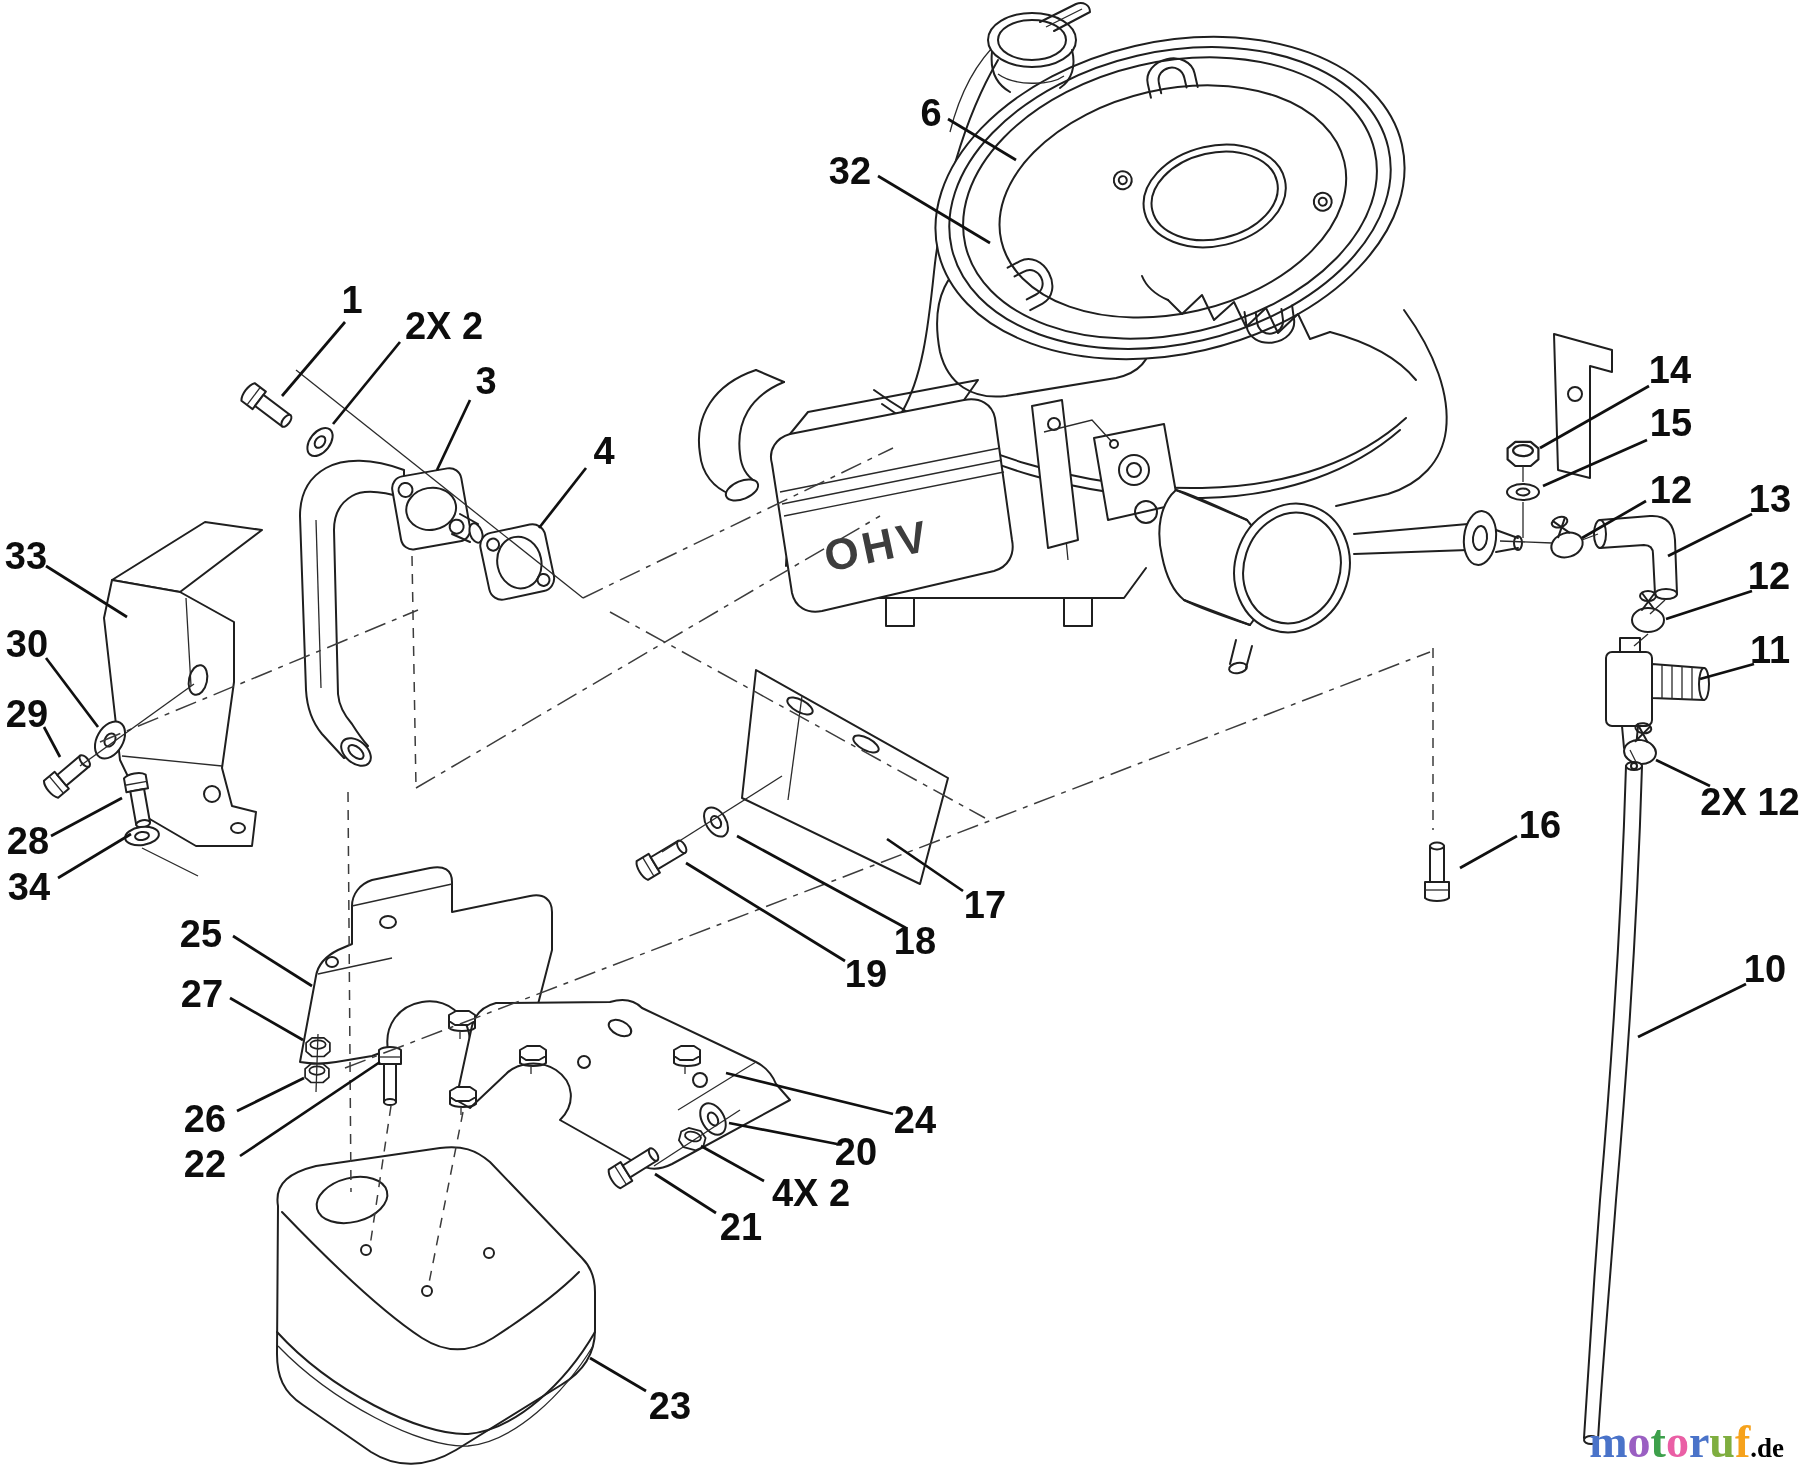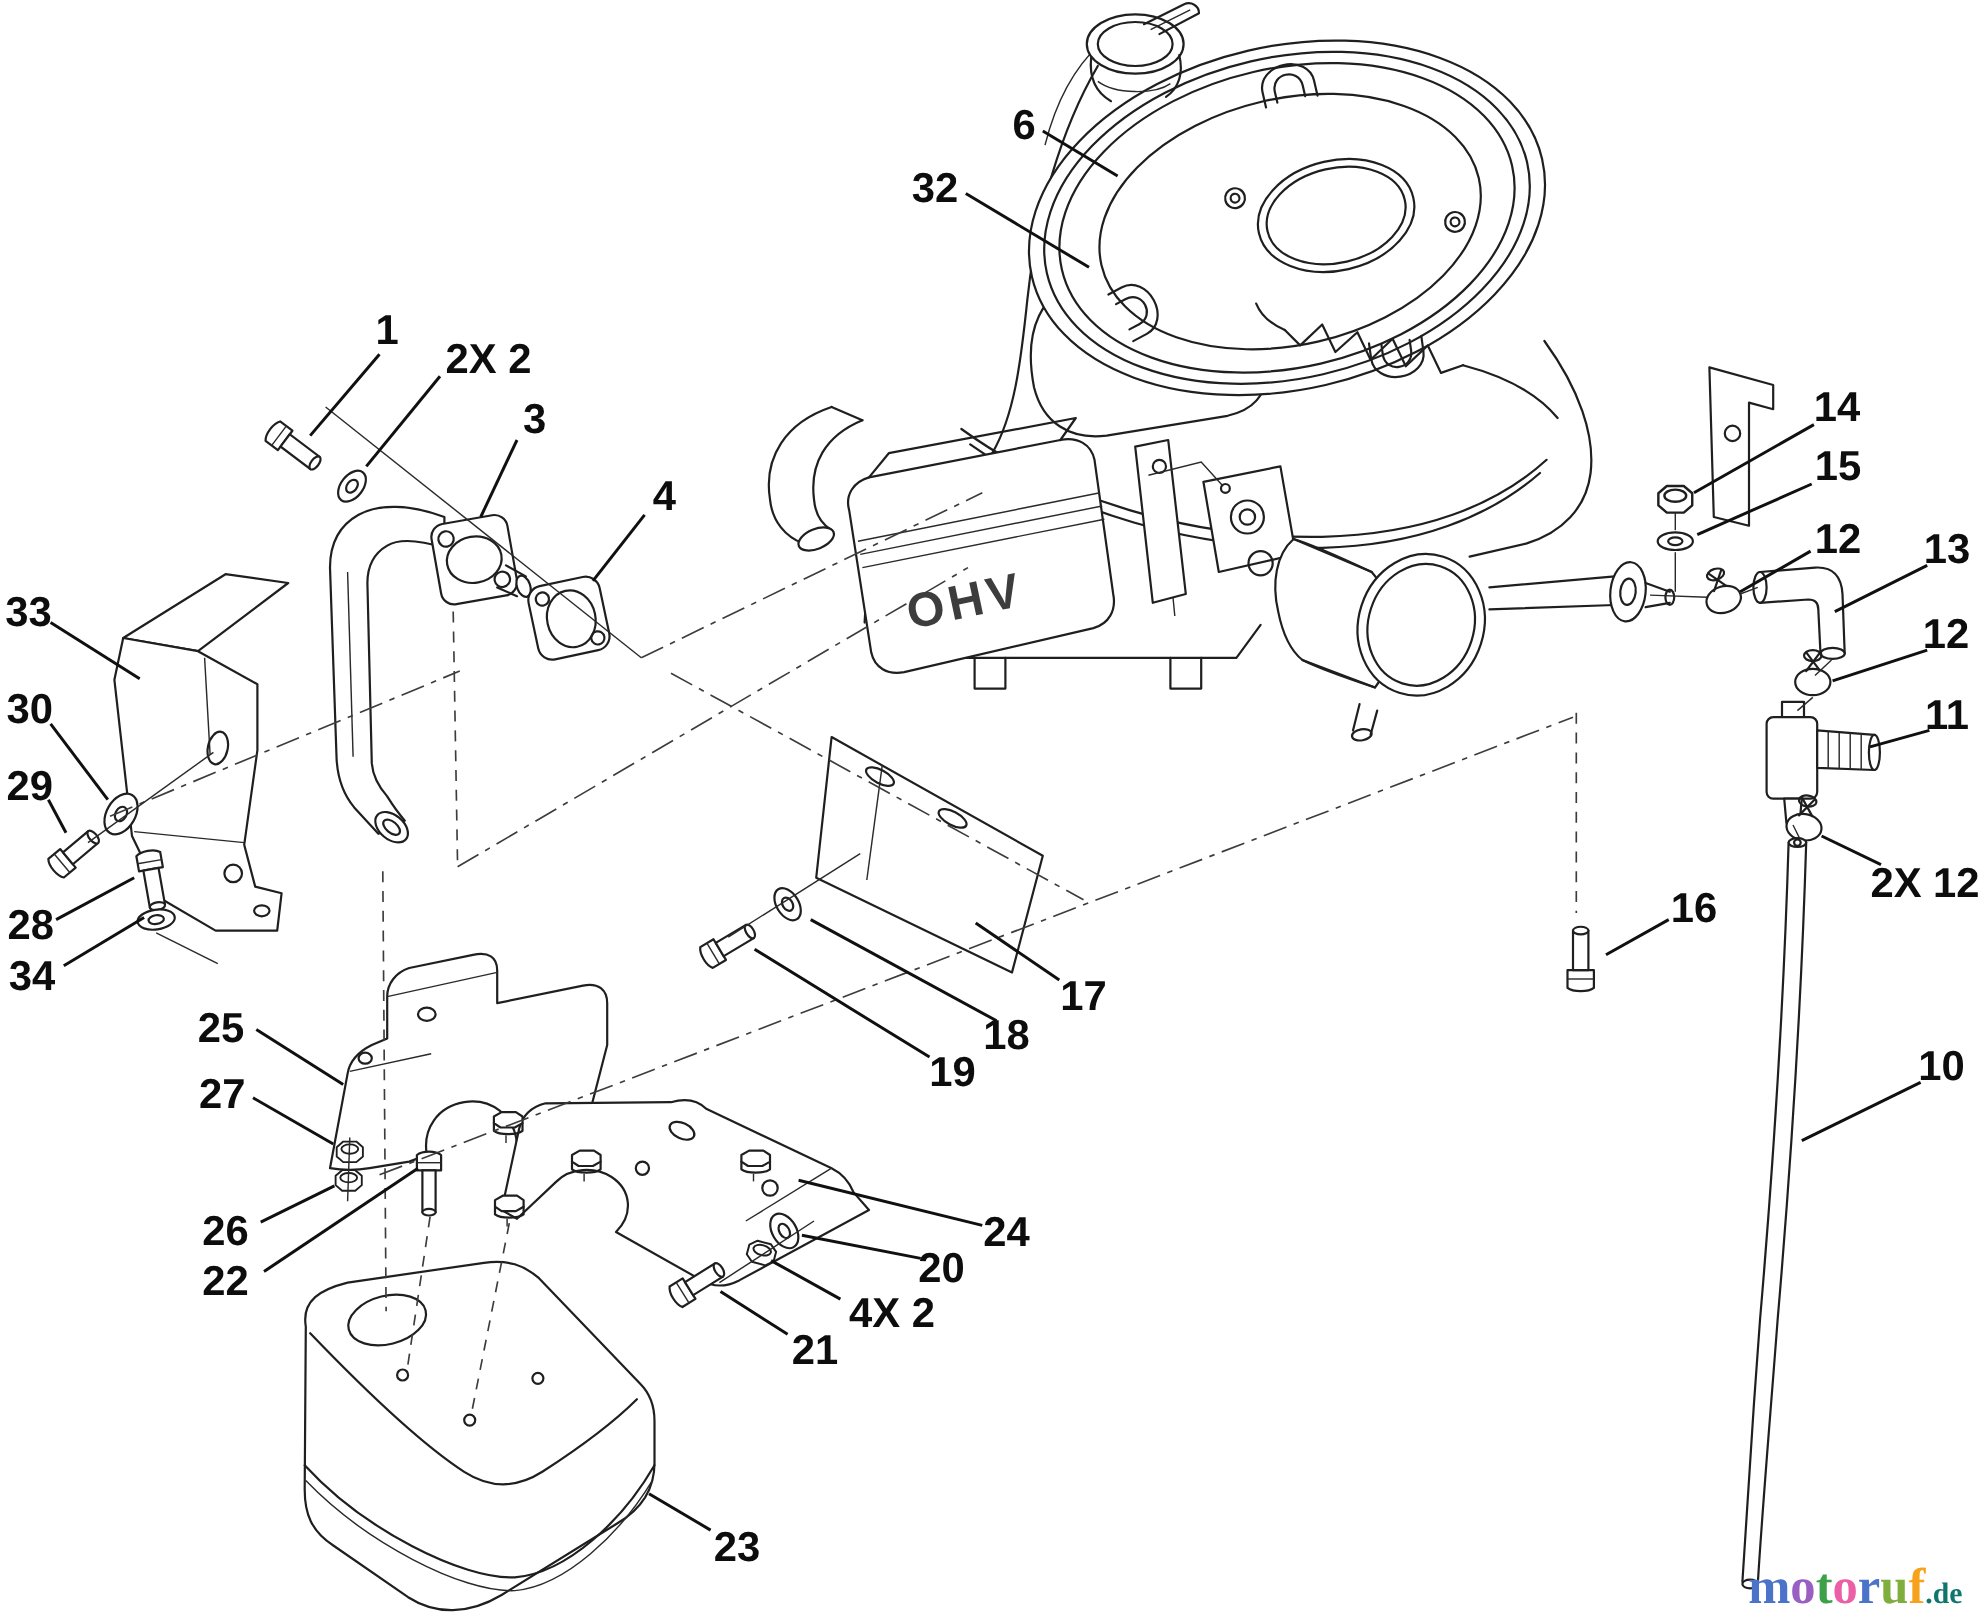--- a/index.html
+++ b/index.html
@@ -13,21 +13,21 @@
   .axis{stroke:#2a2a2a;fill:none;stroke-width:1.3;}
   .centerline{stroke:#3c3c3c;fill:none;stroke-width:1.5;stroke-dasharray:22 7 5 7;}
   .dashline{stroke:#3c3c3c;fill:none;stroke-width:1.5;stroke-dasharray:10 8;}
   .leader{stroke:#101010;stroke-width:2.7;}
   .callout{font:700 38px "Liberation Sans",sans-serif;fill:#0d0d0d;text-anchor:middle;}
   .ohv-text{font:700 44px "Liberation Sans",sans-serif;fill:#3d3d3d;letter-spacing:4px;}
   
   .watermark{position:absolute;right:16px;bottom:8px;white-space:nowrap;
              font-family:"Liberation Serif",serif;font-weight:700;line-height:1;}
   .watermark .word span{font-size:46px;}
-  .watermark .suffix{font-size:27px;color:#0f766e;}
+  .watermark .suffix{font-size:27px;color:#000000;}
 </style>
 </head>
 <body>
 
 <div class="canvas">
 <svg width="1800" height="1473" viewBox="0 0 1800 1473">
 
   <g>
 
     <path class="art" d="M 998,60 C 964,118 942,196 934,272 C 928,330 922,378 902,412 C 872,462 838,502 808,524 C 794,534 786,548 786,566"></path>

